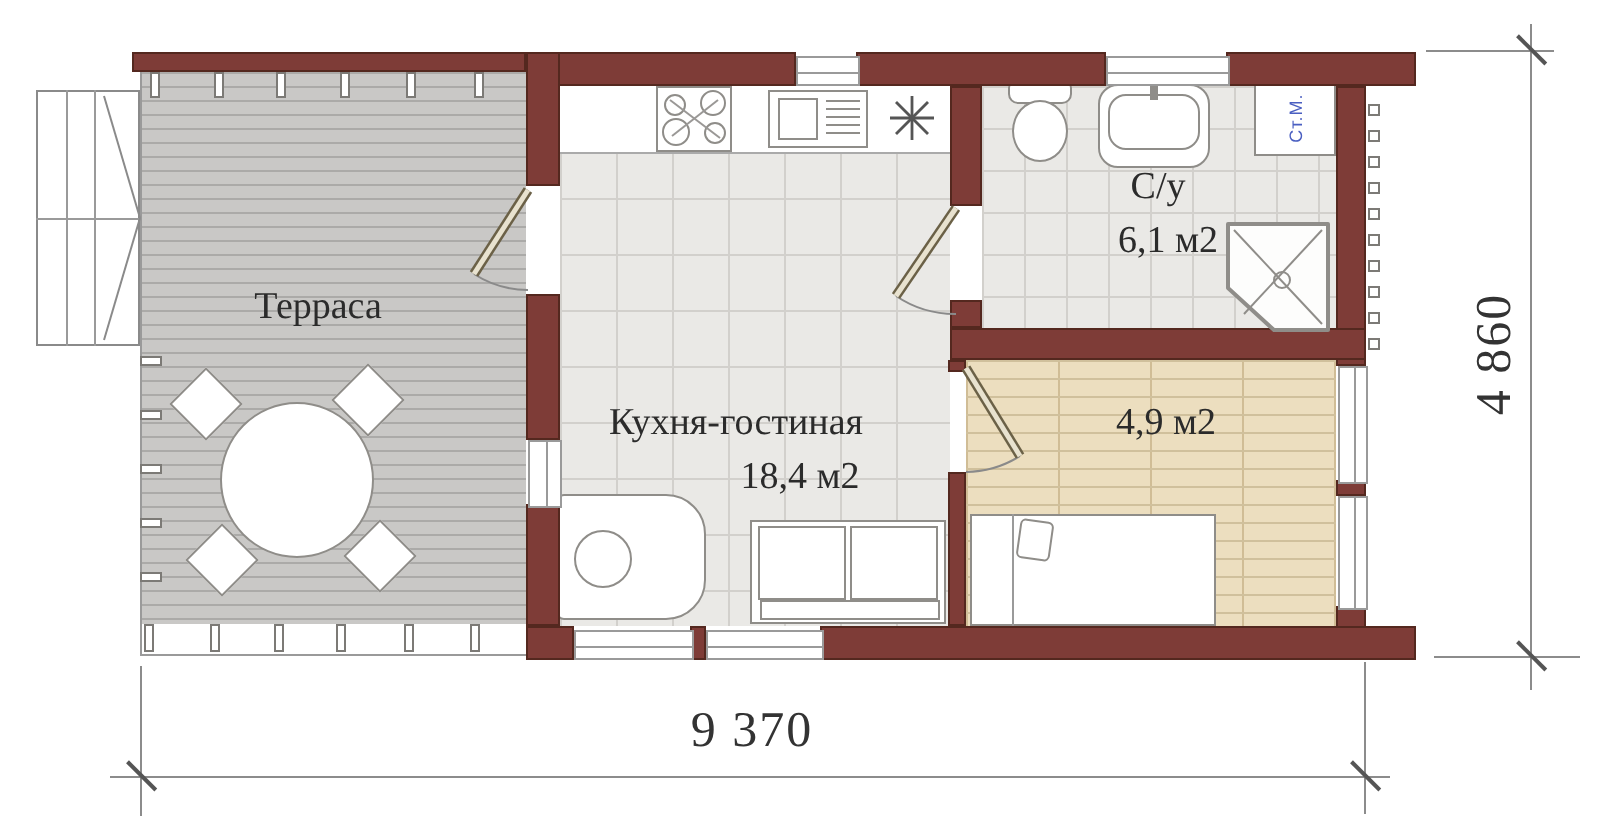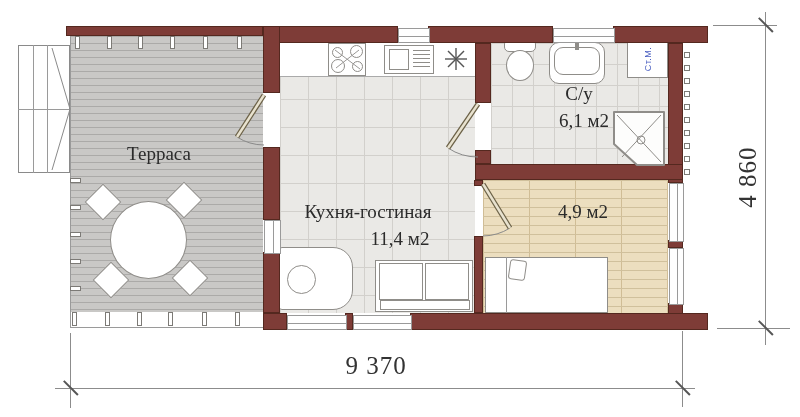--- a/index.html
+++ b/index.html
@@ -194,21 +194,21 @@
       <line x1="335" y1="50" x2="360" y2="69"></line>
       <line x1="336" y1="68" x2="359" y2="50"></line>
     </g>
   </svg>
 
   <div class="roomlabel" style="left:84px;top:140px;width:150px;">
     <div>Терраса</div>
   </div>
   <div class="roomlabel" style="left:278px;top:158px;width:180px;margin-top:40px;">
     <div>Кухня-гостиная</div>
-    <div style="transform:translateX(32px);">11,4 м2</div>
+    <div style="transform:translateX(32px);">18,4 м2</div>
   </div>
   <div class="roomlabel" style="left:524px;top:80px;width:110px;">
     <div>С/у</div>
     <div style="transform:translateX(5px);">6,1 м2</div>
   </div>
   <div class="roomlabel" style="left:500px;top:198px;width:150px;">
     <div style="transform:translateX(8px);">4,9 м2</div>
   </div>
 
   <div class="dimline" style="left:55px;top:388px;width:640px;height:1px;"></div>

